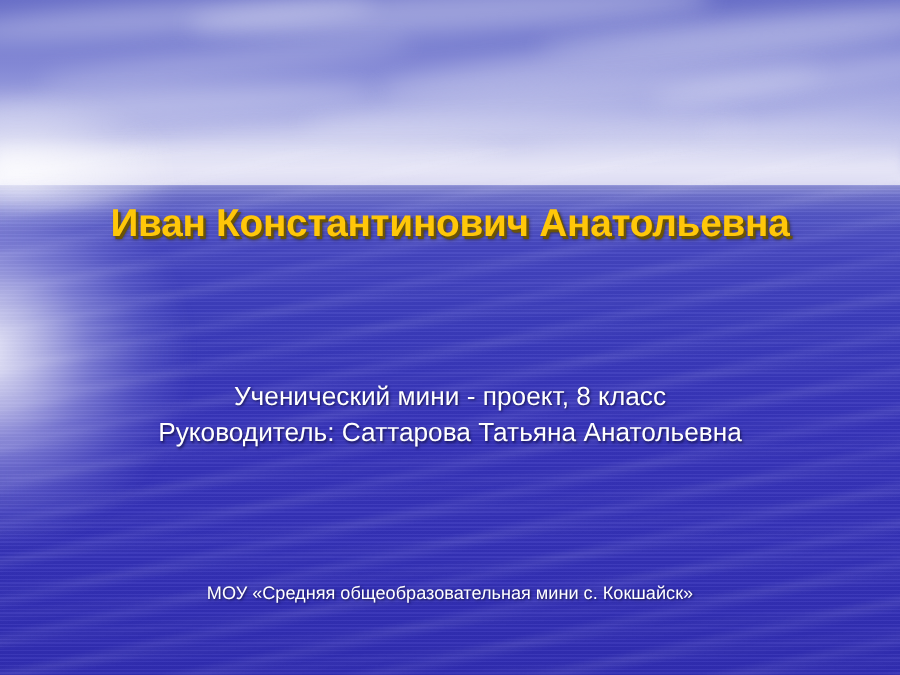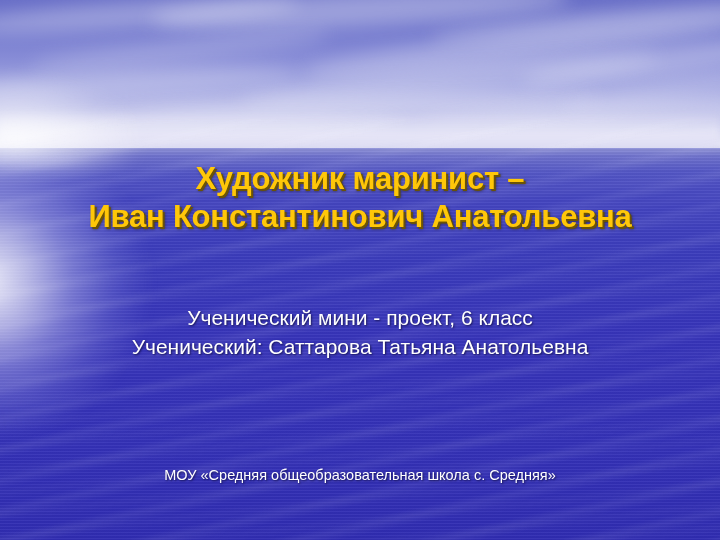--- a/index.html
+++ b/index.html
@@ -227,25 +227,24 @@
     <div class="waves"></div>
     <div class="waves2"></div>
   </div>
 
   <div class="skyglow"></div>
   <div class="sunpath"></div>
 
   <div class="content">
 
     <div class="title">
-      <span class="tline">Художник маринист –</span>
       <span class="tline">Иван Константинович Анатольевна</span>
     </div>
 
     <div class="subtitle">
-      <span class="sline">Ученический мини - проект, 6 класс</span>
-      <span class="sline">Ученический: Саттарова Татьяна Анатольевна</span>
+      <span class="sline">Ученический мини - проект, 8 класс</span>
+      <span class="sline">Руководитель: Саттарова Татьяна Анатольевна</span>
     </div>
 
-    <div class="footer">МОУ «Средняя общеобразовательная  школа с. Средняя»</div>
+    <div class="footer">МОУ «Средняя общеобразовательная  мини с. Кокшайск»</div>
 
   </div>
 </div>
 
 </body></html>

